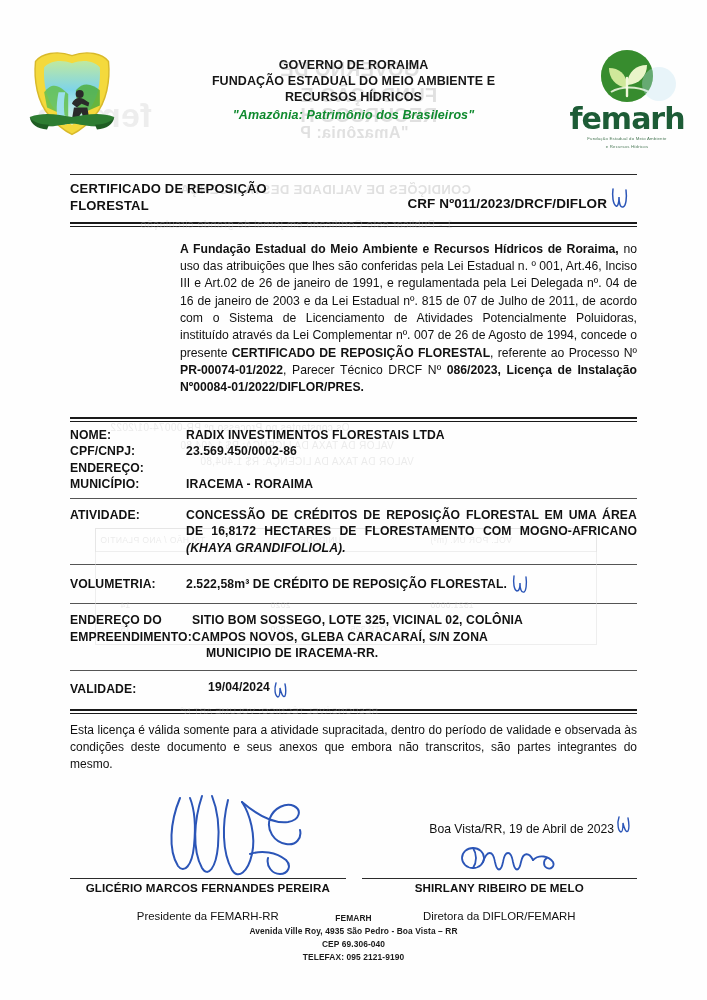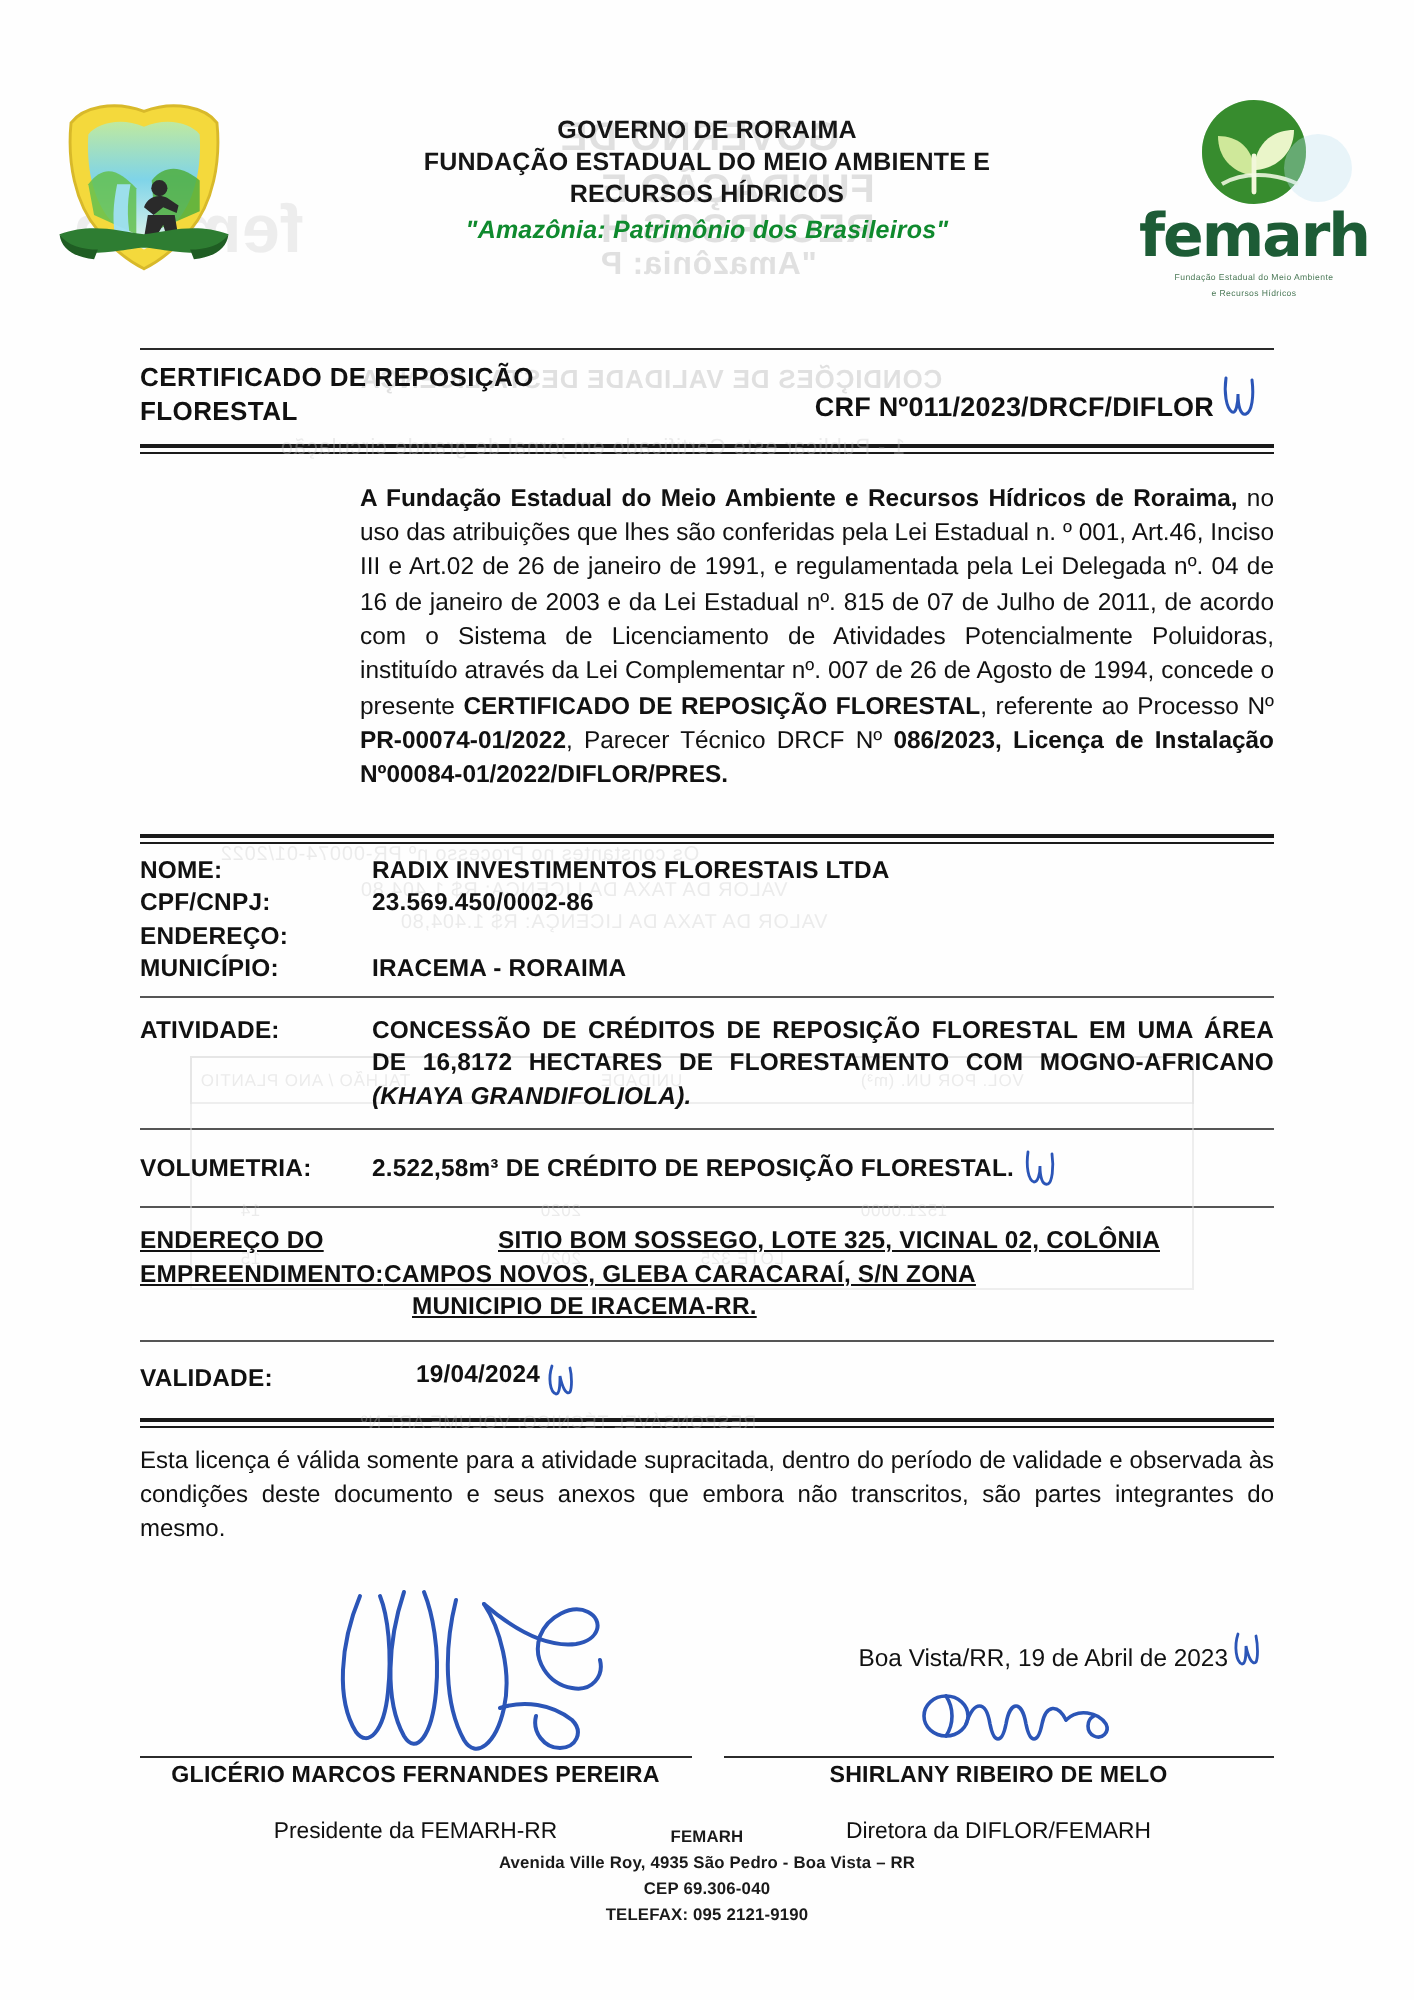--- a/index.html
+++ b/index.html
@@ -415,28 +415,28 @@
         <span>2.522,58m³ DE CRÉDITO DE REPOSIÇÃO FLORESTAL.</span>
         <svg width="20" height="22" viewBox="0 0 20 22">
           <path d="M3 3 C2 10 3 17 6 18 C8 18 9 14 9 10 C9 15 10 20 13 19 C15 18 16 11 15 4" stroke="#2b55b7" stroke-width="1.4" fill="none" stroke-linecap="round"></path>
         </svg>
       </div>
     </div>
   </div>
 
   <div class="rule-single"></div>
 
-  <div class="section" style="padding-top:8px; padding-bottom:8px;text-decoration:underline;">
+  <div class="section" style="padding-top:8px; padding-bottom:8px;">
     <div class="frow">
       <div class="flabel wide">
         <div>ENDEREÇO DO</div>
         <div>EMPREENDIMENTO:</div>
       </div>
       <div class="fvalue">
-        <div style="display:flex; justify-content:center;">
+        <div style="display:flex; justify-content:flex-start;">
           <span>SITIO BOM SOSSEGO, LOTE 325, VICINAL 02, COLÔNIA</span>
         </div>
         <div>CAMPOS NOVOS, GLEBA CARACARAÍ, S/N ZONA</div>
         <div style="padding-left:14px;">MUNICIPIO DE IRACEMA-RR.</div>
       </div>
     </div>
   </div>
 
   <div class="rule-single"></div>
 

